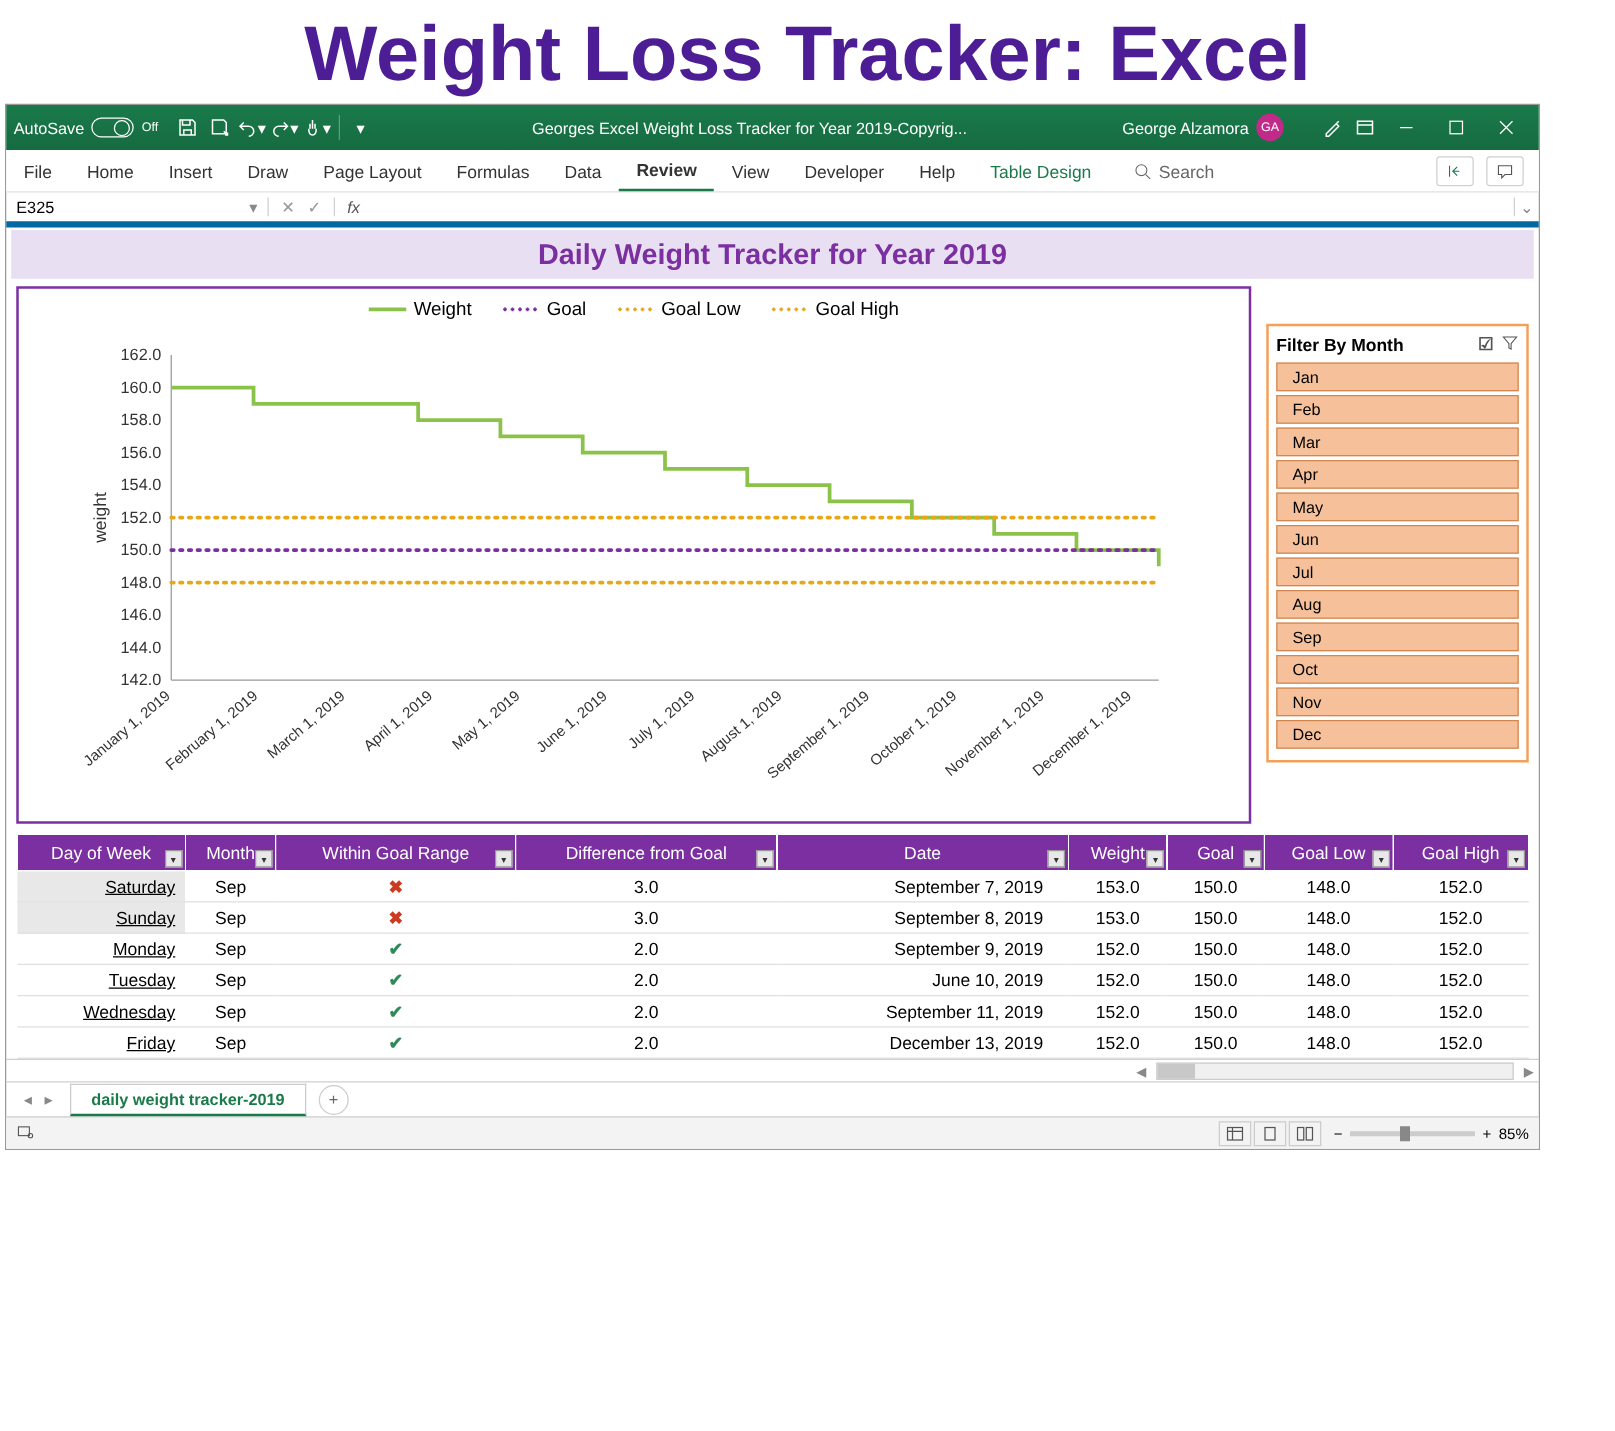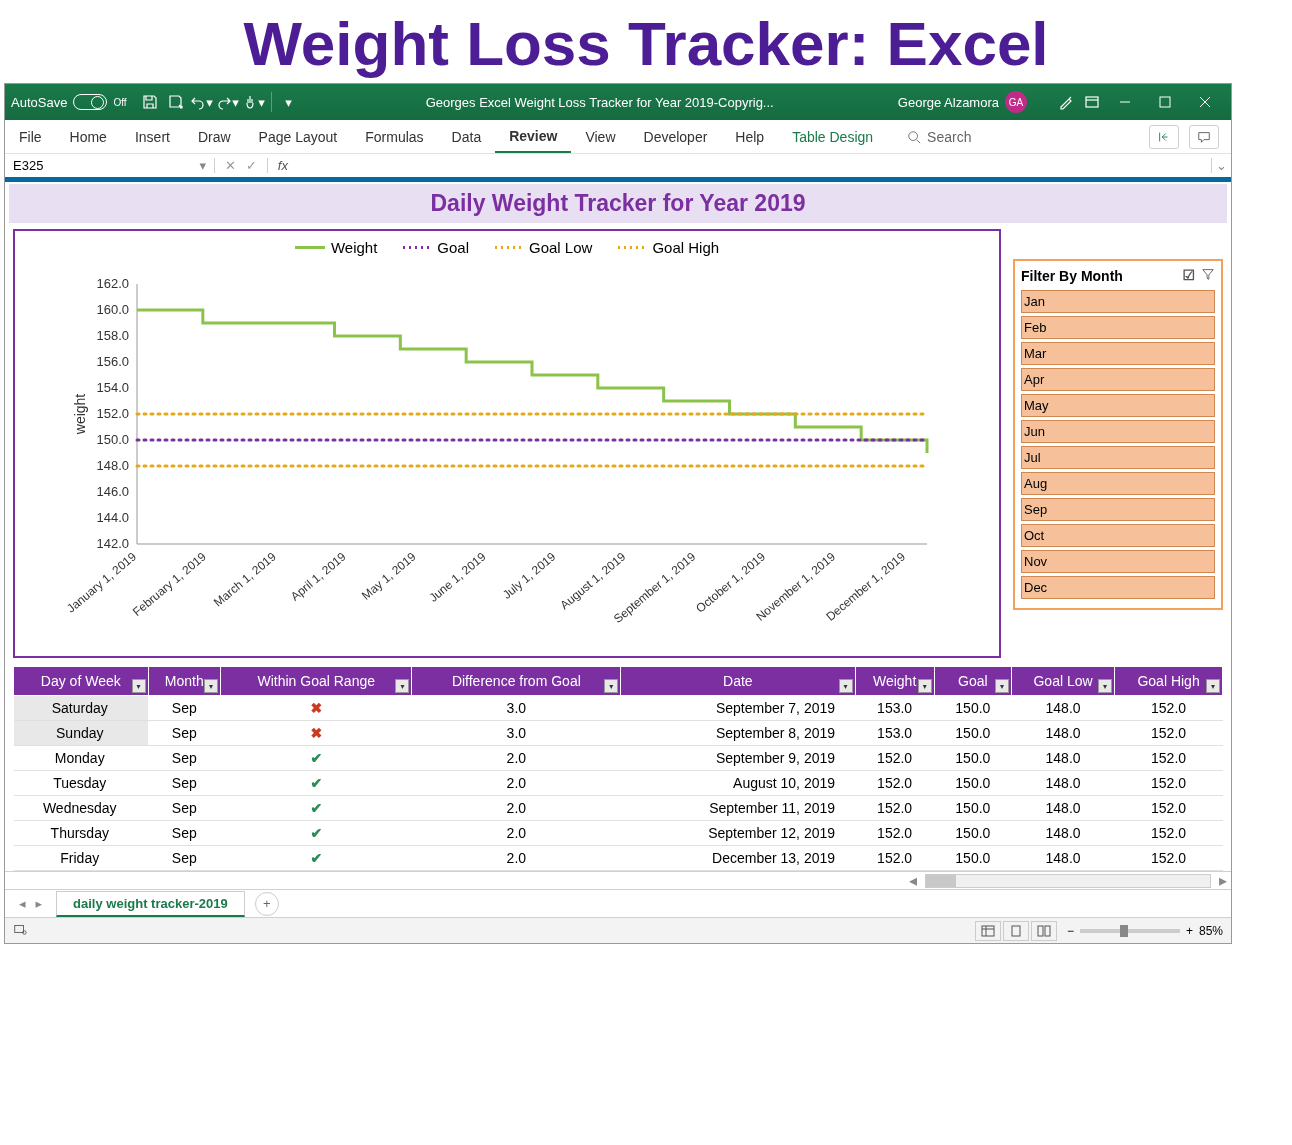--- a/index.html
+++ b/index.html
@@ -36,26 +36,26 @@
 .chart-row { display: flex; gap: 12px; padding: 4px 8px; }
 .chart-box { border: 2px solid #7b2fa0; flex: 1; padding: 8px; position: relative; }
 .legend { display: flex; justify-content: center; gap: 24px; font-size: 15px; margin-bottom: 8px; }
 .legend-item { display: flex; align-items: center; gap: 6px; }
 .lg-line { width: 30px; height: 3px; background: #8bc34a; }
 .lg-dots { width: 30px; height: 3px; background-image: radial-gradient(circle, currentColor 1.5px, transparent 1.5px); background-size: 6px 3px; }
 .chart-svg { width: 100%; height: 380px; }
 .slicer { width: 210px; border: 2px solid #f5a05a; padding: 6px; background: #fff; align-self: flex-start; margin-top: 30px; }
 .slicer-head { display: flex; align-items: center; font-weight: bold; font-size: 14px; margin-bottom: 6px; }
 .slicer-head-icons { margin-left: auto; display: flex; gap: 6px; color: #555; }
-.slicer-item { background: #f5c09a; border: 1px solid #d08850; padding: 3px 2px; font-size: 13px; margin-bottom: 3px; cursor: pointer; }
+.slicer-item { background: #f5c09a; border: 1px solid #d08850; padding: 3px 12px; font-size: 13px; margin-bottom: 3px; cursor: pointer; }
 .data-table { width: calc(100% - 16px); margin: 4px 8px 0; border-collapse: collapse; font-size: 14px; }
 .data-table th { background: #7b2fa0; color: #fff; padding: 6px 4px; position: relative; border: 1px solid #fff; font-weight: 500; }
 .th-drop { position: absolute; right: 2px; bottom: 2px; width: 14px; height: 14px; background: #e8e8e8; border: 1px solid #999; font-size: 8px; color: #333; display: flex; align-items: center; justify-content: center; }
 .data-table td { padding: 4px 8px; border-bottom: 1px solid #e0e0e0; text-align: center; }
-.data-table td:first-child { text-align: center; padding-left: 6px; }
+.data-table td:first-child { text-align: right; padding-left: 6px; text-decoration: underline; }
 .row-shade td:first-child { background: #e8e8e8; }
 .chk { color: #2e8b57; font-weight: bold; }
 .xmk { color: #cc3b1f; font-weight: bold; }
 .hscroll-row { display: flex; align-items: center; height: 18px; border-top: 1px solid #d0d0d0; }
 .hscroll-spacer { width: 900px; }
 .hscroll-bar { flex: 1; height: 14px; background: #f0f0f0; border: 1px solid #ccc; position: relative; margin: 0 4px; }
 .hscroll-thumb { position: absolute; left: 0; width: 30px; height: 100%; background: #c8c8c8; }
 .sheet-tabs { display: flex; align-items: center; height: 28px; border-top: 1px solid #d0d0d0; font-size: 13px; }
 .nav-arrows { display: flex; gap: 10px; padding: 0 14px; color: #888; }
 .sheet-tab { padding: 4px 16px; border: 1px solid #ccc; border-bottom: 2px solid #1a7a4a; color: #1a7a4a; font-weight: 600; background: #fff; }
@@ -314,43 +314,32 @@
             <td>152.0</td>
             <td>150.0</td>
             <td>148.0</td>
             <td>152.0</td>
           </tr>
           <tr>
             <td>Tuesday</td>
             <td>Sep</td>
             <td><span class="chk">✔</span></td>
             <td>2.0</td>
-            <td style="text-align:right;padding-right:20px;">August 10, 2019</td>
+            <td style="text-align:right;padding-right:20px;">June 10, 2019</td>
             <td>152.0</td>
             <td>150.0</td>
             <td>148.0</td>
             <td>152.0</td>
           </tr>
           <tr>
             <td>Wednesday</td>
             <td>Sep</td>
             <td><span class="chk">✔</span></td>
             <td>2.0</td>
             <td style="text-align:right;padding-right:20px;">September 11, 2019</td>
-            <td>152.0</td>
-            <td>150.0</td>
-            <td>148.0</td>
-            <td>152.0</td>
-          </tr>
-          <tr>
-            <td>Thursday</td>
-            <td>Sep</td>
-            <td><span class="chk">✔</span></td>
-            <td>2.0</td>
-            <td style="text-align:right;padding-right:20px;">September 12, 2019</td>
             <td>152.0</td>
             <td>150.0</td>
             <td>148.0</td>
             <td>152.0</td>
           </tr>
           <tr>
             <td>Friday</td>
             <td>Sep</td>
             <td><span class="chk">✔</span></td>
             <td>2.0</td>

